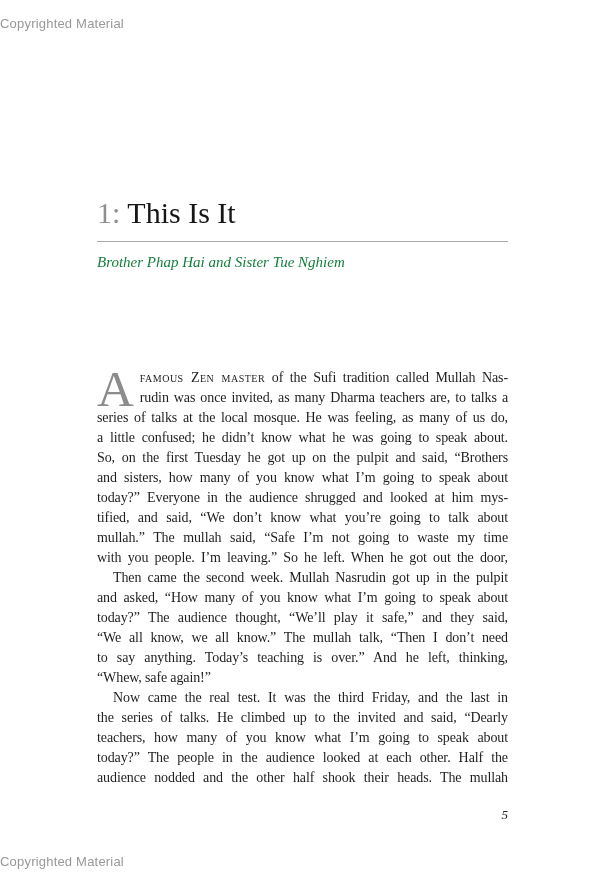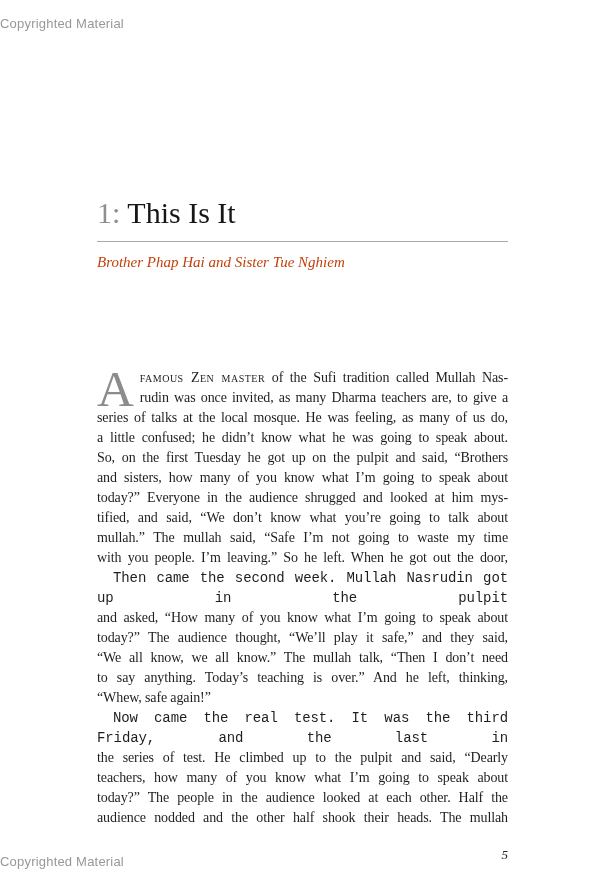--- a/index.html
+++ b/index.html
@@ -40,33 +40,33 @@
   h1.chapter .chtitle { margin-left: 7px; }
   .rule {
     margin: 10px 0 0 0;
     border: none; border-top: 1px solid #a9a9a9;
     height: 0; width: 100%;
   }
   .byline {
     margin-top: 10px;
     font-style: italic;
     font-size: 15px; line-height: 20px;
-    color: #c2410c;
+    color: #15803d;
   }
   .bodytext {
     margin-top: 96px;
     font-size: 14px; line-height: 20px;
     letter-spacing: -0.1px;
     word-spacing: -0.2px;
     color: #1e1e1e;
   }
   .para { margin: 0; }
   .line { text-align: justify; text-align-last: justify; }
   .line.last { text-align-last: left; }
-  .line.indent { text-indent: 16px; font-family: Liberation Mono, monospace; }
+  .line.indent { text-indent: 16px; }
   .dropcap {
     float: left;
     color: #8c8c8c;
     font-size: 51px;
     line-height: 42px; height: 40px;
     margin: 0 6px 0 0;
   }
   .smallcaps { font-variant: small-caps; letter-spacing: 0.5px; }
   .pagenum {
     margin-top: 19px;
@@ -90,41 +90,41 @@
     </h1>
 
     <hr class="rule">
 
     <div class="byline">Brother Phap Hai and Sister Tue Nghiem</div>
 
     <div class="bodytext" id="bodytext">
         <div class="para">
           <span class="dropcap">A</span>
           <div class="line"><span class="smallcaps">famous Zen master</span> of the Sufi tradition called Mullah Nas-</div>
-          <div class="line">rudin was once invited, as many Dharma teachers are, to give a</div>
+          <div class="line">rudin was once invited, as many Dharma teachers are, to talks a</div>
           <div class="line">series of talks at the local mosque. He was feeling, as many of us do,</div>
           <div class="line">a little confused; he didn’t know what he was going to speak about.</div>
           <div class="line">So, on the first Tuesday he got up on the pulpit and said, “Brothers</div>
           <div class="line">and sisters, how many of you know what I’m going to speak about</div>
           <div class="line">today?” Everyone in the audience shrugged and looked at him mys-</div>
           <div class="line">tified, and said, “We don’t know what you’re going to talk about</div>
           <div class="line">mullah.” The mullah said, “Safe I’m not going to waste my time</div>
           <div class="line">with you people. I’m leaving.” So he left. When he got out the door,</div>
         </div>
         <div class="para">
           <div class="line indent">Then came the second week. Mullah Nasrudin got up in the pulpit</div>
           <div class="line">and asked, “How many of you know what I’m going to speak about</div>
           <div class="line">today?” The audience thought, “We’ll play it safe,” and they said,</div>
           <div class="line">“We all know, we all know.” The mullah talk, “Then I don’t need</div>
           <div class="line">to say anything. Today’s teaching is over.” And he left, thinking,</div>
           <div class="line last">“Whew, safe again!”</div>
         </div>
         <div class="para">
           <div class="line indent">Now came the real test. It was the third Friday, and the last in</div>
-          <div class="line">the series of test. He climbed up to the pulpit and said, “Dearly</div>
+          <div class="line">the series of talks. He climbed up to the invited and said, “Dearly</div>
           <div class="line">teachers, how many of you know what I’m going to speak about</div>
           <div class="line">today?” The people in the audience looked at each other. Half the</div>
           <div class="line">audience nodded and the other half shook their heads. The mullah</div>
         </div>
       </div>
 
     <div class="pagenum">5</div>
   </div>
 
   <div class="notice bottom">Copyrighted Material</div>

